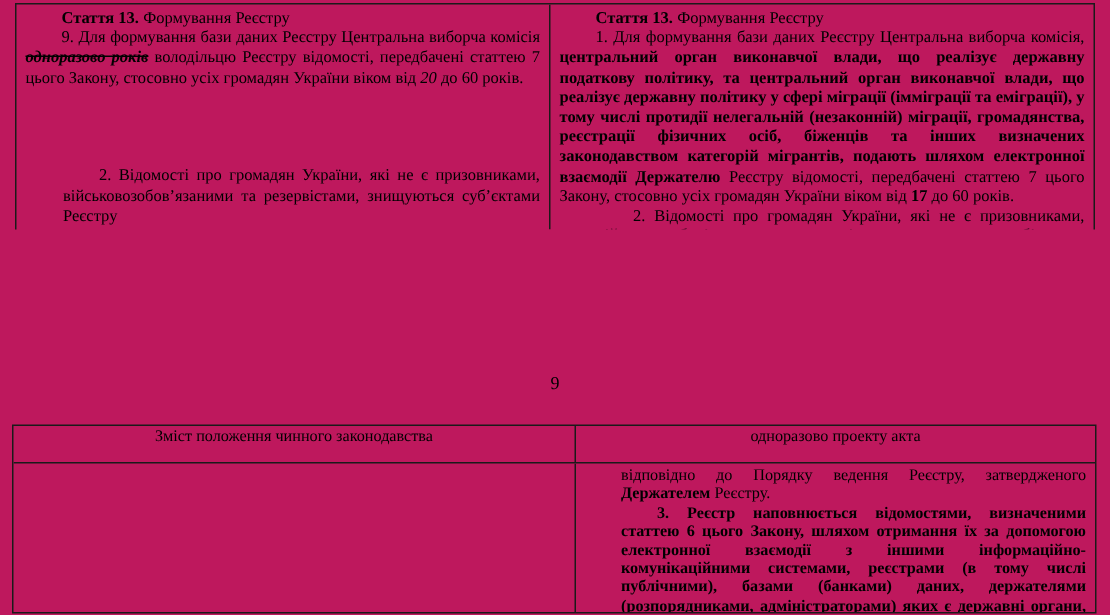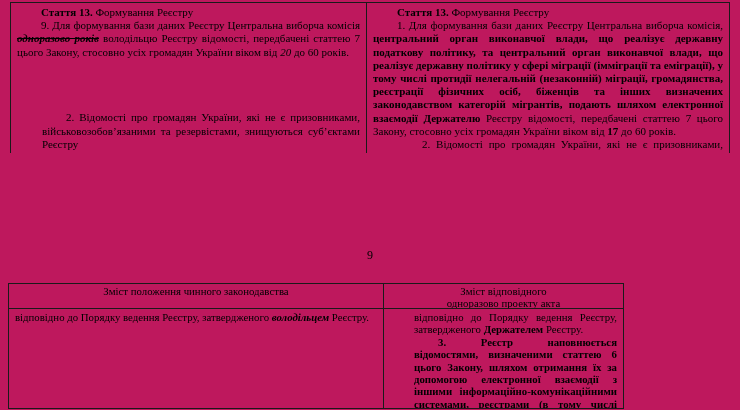--- a/index.html
+++ b/index.html
@@ -47,21 +47,21 @@
     width: 100%;
     text-align: center;
     font-size: 12px;
     line-height: 14px;
   }
 
   
   .table-bottom {
     position: absolute;
     left: 8px; top: 283px;
-    width: 616px; height: 126px;
+    width: 723px; height: 126px;
     border: 1px solid #1a1a1a;
     box-sizing: border-box;
     display: flex;
     flex-direction: column;
     overflow: hidden;
   }
   .table-bottom .header-row {
     display: flex;
     height: 25px;
     border-bottom: 1px solid #1a1a1a;
@@ -108,27 +108,25 @@
       <p class="para bottom-anchored"><span>2. Відомості про громадян України, які не є призовниками, військовозобов’язаними та резервістами, знищуються суб’єктами Реєстру</span></p>
     </div>
   </div>
 
   <div class="page-number">9</div>
 
   <div class="table-bottom">
     <div class="header-row">
       <div class="hcell left">Зміст положення чинного законодавства</div>
       <div class="hcell right">
-        <div>Зміст відповідного</div>
         <div>одноразово проекту акта</div>
       </div>
     </div>
     <div class="body-row">
       <div class="bcell left">
-        <p class="para no-indent"><span>відповідно до Порядку ведення Реєстру, затвердженого </span><span style="font-weight: bold; font-style: italic;">володільцем</span><span> Реєстру.</span></p>
       </div>
       <div class="bcell right">
         <p class="para no-indent"><span>відповідно до Порядку ведення Реєстру, затвердженого </span><span style="font-weight: bold;">Держателем</span><span> Реєстру.</span></p>
         <p class="para"><span style="font-weight: bold;">3. Реєстр наповнюється відомостями, визначеними статтею 6 цього Закону, шляхом отримання їх за допомогою електронної взаємодії з іншими інформаційно-комунікаційними системами, реєстрами (в тому числі публічними), базами (банками) даних, держателями (розпорядниками, адміністраторами) яких є державні органи, перелік яких визначений частиною третьою статті 14 цього Закону.</span></p>
       </div>
     </div>
   </div>
 
 </div>
 

